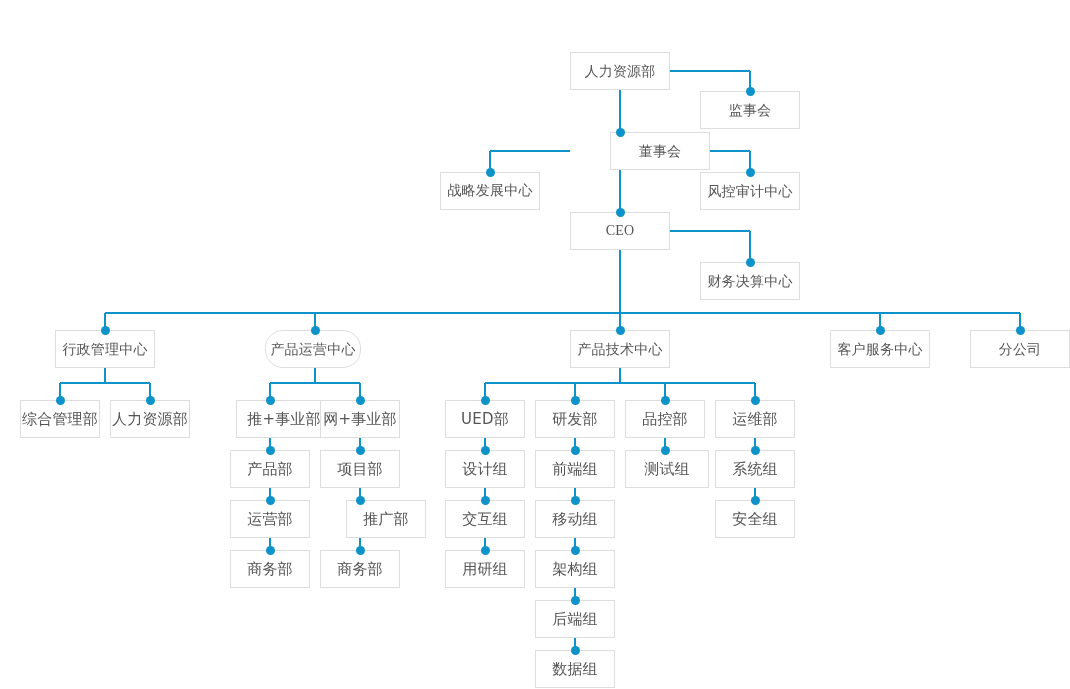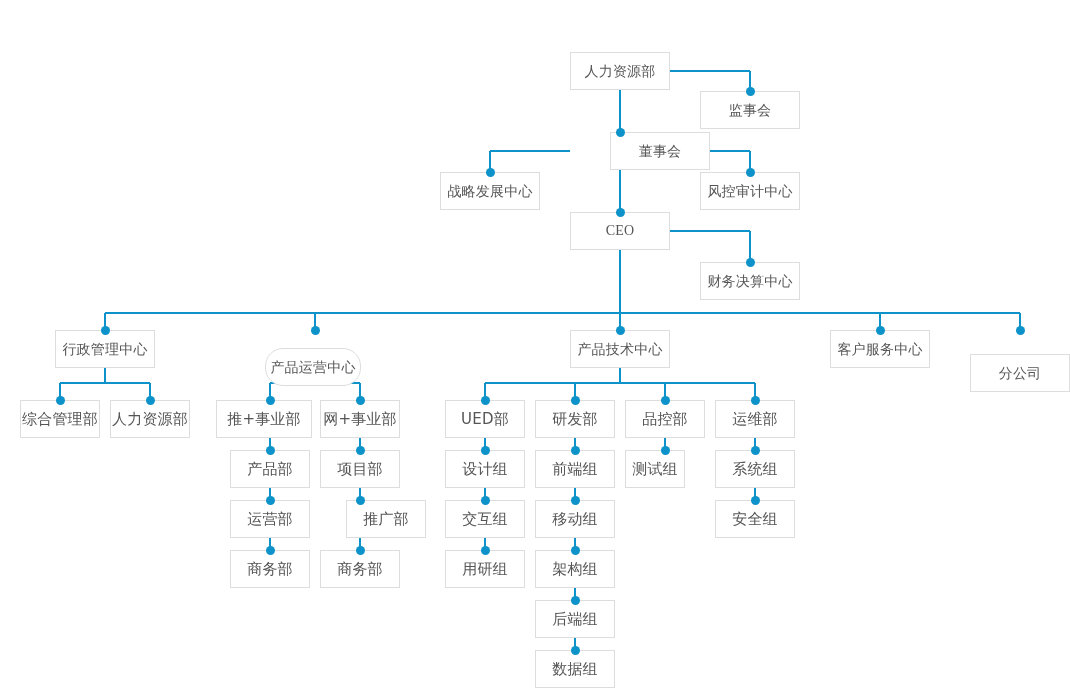--- a/index.html
+++ b/index.html
@@ -136,48 +136,48 @@
       <div class="dot" style="left: 570.5px; top: 395.5px;"></div>
       <div class="ln lnv" style="left: 664px; top: 383px; height: 17px;"></div>
       <div class="dot" style="left: 660.5px; top: 395.5px;"></div>
       <div class="ln lnv" style="left: 754px; top: 383px; height: 17px;"></div>
       <div class="dot" style="left: 750.5px; top: 395.5px;"></div>
     </div>
   <div id="nodes">
       <div class="node" style="left: 570px; top: 52px; width: 100px; height: 38px;">人力资源部</div>
       <div class="node" style="left: 700px; top: 91px; width: 100px; height: 38px;">监事会</div>
       <div class="node" style="left: 570px; top: 132px; width: 100px; height: 38px; margin-left: 40px;">董事会</div>
-      <div class="node" style="left: 440px; top: 172px; width: 100px; height: 38px;">战略发展中心</div>
+      <div class="node" style="left: 440px; top: 172px; width: 100px; height: 38px; font-family: Liberation Mono, monospace;">战略发展中心</div>
       <div class="node" style="left: 700px; top: 172px; width: 100px; height: 38px;">风控审计中心</div>
       <div class="node" style="left: 570px; top: 212px; width: 100px; height: 38px; font-family: Liberation Serif, serif;">CEO</div>
       <div class="node" style="left: 700px; top: 262px; width: 100px; height: 38px;">财务决算中心</div>
       <div class="node" style="left: 55px; top: 330px; width: 100px; height: 38px;">行政管理中心</div>
-      <div class="node" style="left: 265px; top: 348px; width: 96px; height: 38px; border-radius: 18px;">产品运营中心</div>
+      <div class="node" style="left: 265px; top: 330px; width: 96px; height: 38px; border-radius: 18px;">产品运营中心</div>
       <div class="node" style="left: 570px; top: 330px; width: 100px; height: 38px;">产品技术中心</div>
       <div class="node" style="left: 830px; top: 330px; width: 100px; height: 38px;">客户服务中心</div>
-      <div class="node" style="left: 970px; top: 330px; width: 100px; height: 38px; margin-top: 24px;">分公司</div>
+      <div class="node" style="left: 970px; top: 330px; width: 100px; height: 38px;">分公司</div>
       <div class="node small" style="left: 20px; top: 400px; width: 80px; height: 38px;">综合管理部</div>
       <div class="node small" style="left: 110px; top: 400px; width: 80px; height: 38px;">人力资源部</div>
-      <div class="node small" style="left: 216px; top: 400px; width: 96px; height: 38px;">推+事业部</div>
+      <div class="node small" style="left: 236px; top: 400px; width: 96px; height: 38px;">推+事业部</div>
       <div class="node small" style="left: 230px; top: 450px; width: 80px; height: 38px;">产品部</div>
       <div class="node small" style="left: 230px; top: 500px; width: 80px; height: 38px;">运营部</div>
       <div class="node small" style="left: 230px; top: 550px; width: 80px; height: 38px;">商务部</div>
       <div class="node small" style="left: 320px; top: 400px; width: 80px; height: 38px;">网+事业部</div>
       <div class="node small" style="left: 320px; top: 450px; width: 80px; height: 38px;">项目部</div>
       <div class="node small" style="left: 320px; top: 500px; width: 80px; height: 38px; margin-left: 26px;">推广部</div>
       <div class="node small" style="left: 320px; top: 550px; width: 80px; height: 38px;">商务部</div>
       <div class="node small" style="left: 445px; top: 400px; width: 80px; height: 38px;">UED部</div>
       <div class="node small" style="left: 445px; top: 450px; width: 80px; height: 38px;">设计组</div>
       <div class="node small" style="left: 445px; top: 500px; width: 80px; height: 38px;">交互组</div>
       <div class="node small" style="left: 445px; top: 550px; width: 80px; height: 38px;">用研组</div>
       <div class="node small" style="left: 535px; top: 400px; width: 80px; height: 38px;">研发部</div>
       <div class="node small" style="left: 535px; top: 450px; width: 80px; height: 38px;">前端组</div>
       <div class="node small" style="left: 535px; top: 500px; width: 80px; height: 38px;">移动组</div>
       <div class="node small" style="left: 535px; top: 550px; width: 80px; height: 38px;">架构组</div>
       <div class="node small" style="left: 535px; top: 600px; width: 80px; height: 38px;">后端组</div>
       <div class="node small" style="left: 535px; top: 650px; width: 80px; height: 38px;">数据组</div>
       <div class="node small" style="left: 625px; top: 400px; width: 80px; height: 38px;">品控部</div>
-      <div class="node small" style="left: 625px; top: 450px; width: 60px; height: 38px;">测试组</div>
+      <div class="node small" style="left: 625px; top: 450px; width: 84px; height: 38px;">测试组</div>
       <div class="node small" style="left: 715px; top: 400px; width: 80px; height: 38px;">运维部</div>
       <div class="node small" style="left: 715px; top: 450px; width: 80px; height: 38px;">系统组</div>
       <div class="node small" style="left: 715px; top: 500px; width: 80px; height: 38px;">安全组</div>
     </div>
 </div>
 
 </body></html>

